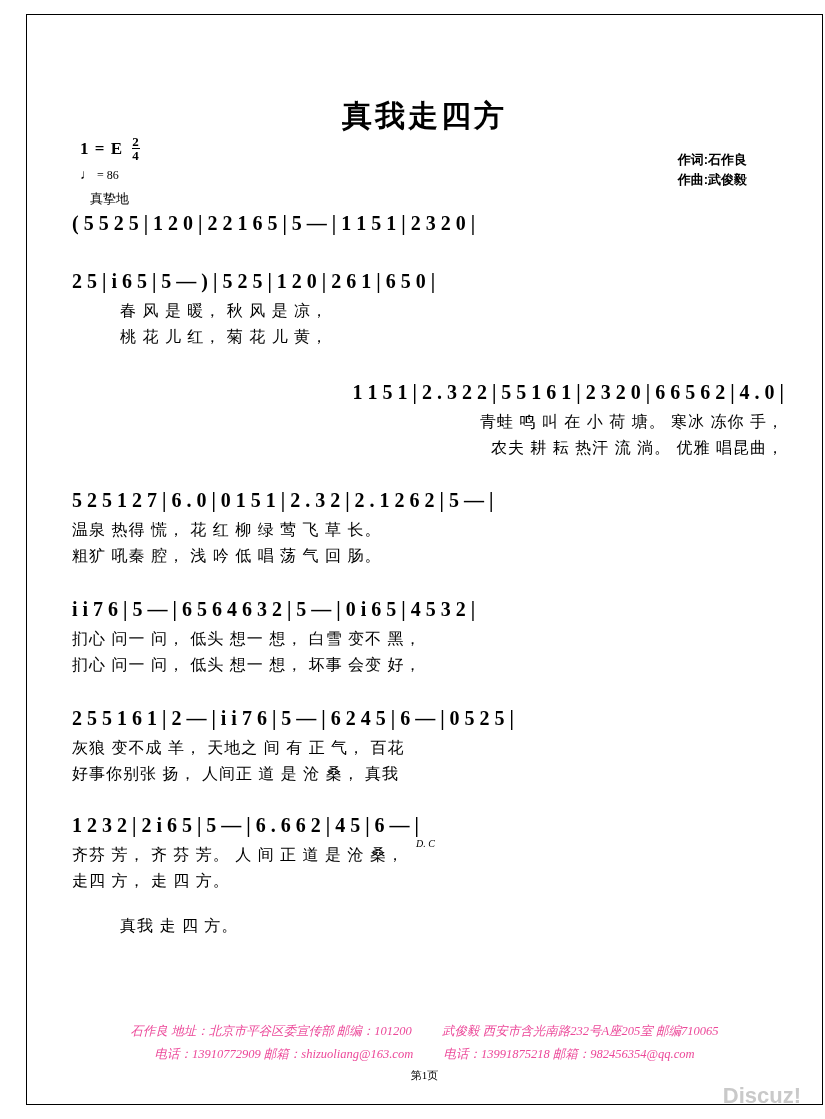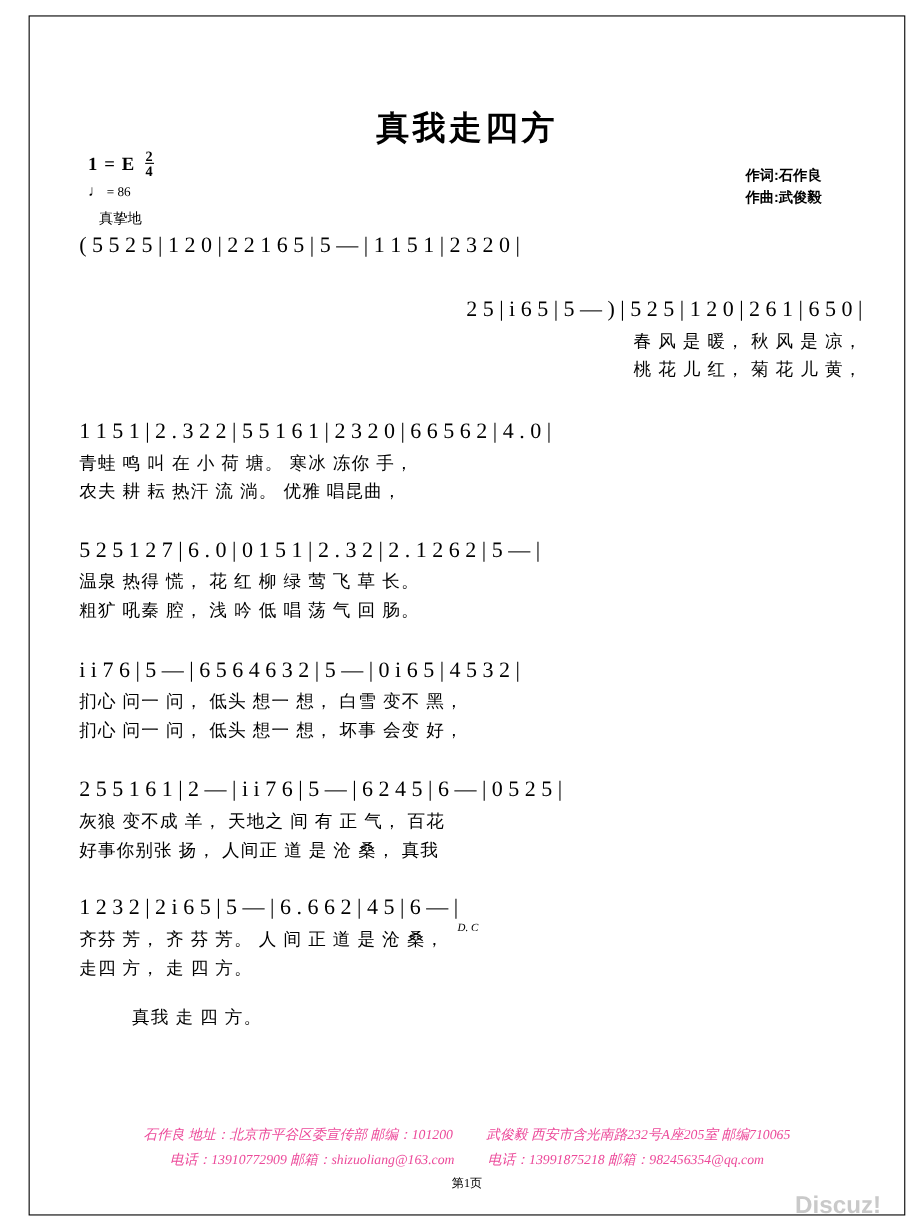--- a/index.html
+++ b/index.html
@@ -91,21 +91,21 @@
 
   
   .system {
     position: absolute;
     left: 60px;
     width: 712px;
   }
   .notes {
     font-family: "Liberation Serif", serif;
     font-size: 20px;
-    font-weight: normal;
+    font-weight: bold;
     letter-spacing: 0px;
     white-space: nowrap;
     height: 34px;
     line-height: 34px;
   }
   .lyrics {
     font-family: "Liberation Sans", sans-serif;
     font-size: 16px;
     white-space: nowrap;
     height: 26px;
@@ -179,27 +179,27 @@
 
   <div class="credits">
     <div>作词:石作良</div>
     <div>作曲:武俊毅</div>
   </div>
 
   <div class="system" style="top:206px;">
     <div class="notes">( 5 5  2 5  | 1 2 0  | 2 2  1 6 5 | 5  —  | 1 1  5 1 | 2 3 2  0 |</div>
   </div>
 
-  <div class="system" style="top:264px;text-align:right;">
+  <div class="system" style="top:264px;">
     <div class="notes">2 5  | i 6 5 | 5  —  ) | 5 2 5 | 1  2 0 | 2  6 1 | 6  5 0 |</div>
     <div class="lyrics lyr-indent">春 风 是   暖，     秋 风 是   凉，</div>
     <div class="lyrics lyr-indent">桃 花 儿   红，     菊 花 儿   黄，</div>
   </div>
 
-  <div class="system" style="top:375px;">
+  <div class="system" style="top:375px;text-align:right;">
     <div class="notes">1 1  5 1 | 2 . 3 2  2 | 5 5  1 6 1 | 2  3 2 0 | 6 6 5 6 2 | 4 .   0 |</div>
     <div class="lyrics">青蛙    鸣 叫 在   小   荷    塘。   寒冰  冻你 手，</div>
     <div class="lyrics">农夫    耕 耘   热汗 流    淌。   优雅  唱昆曲，</div>
   </div>
 
   <div class="system" style="top:483px;">
     <div class="notes">5 2 5 1 2 7 | 6 .  0 | 0 1  5 1 | 2 . 3 2 | 2 . 1  2 6 2 | 5  — |</div>
     <div class="lyrics">温泉 热得 慌，    花 红 柳 绿  莺 飞 草   长。</div>
     <div class="lyrics">粗犷 吼秦 腔，    浅 吟 低 唱  荡 气 回   肠。</div>
   </div>

